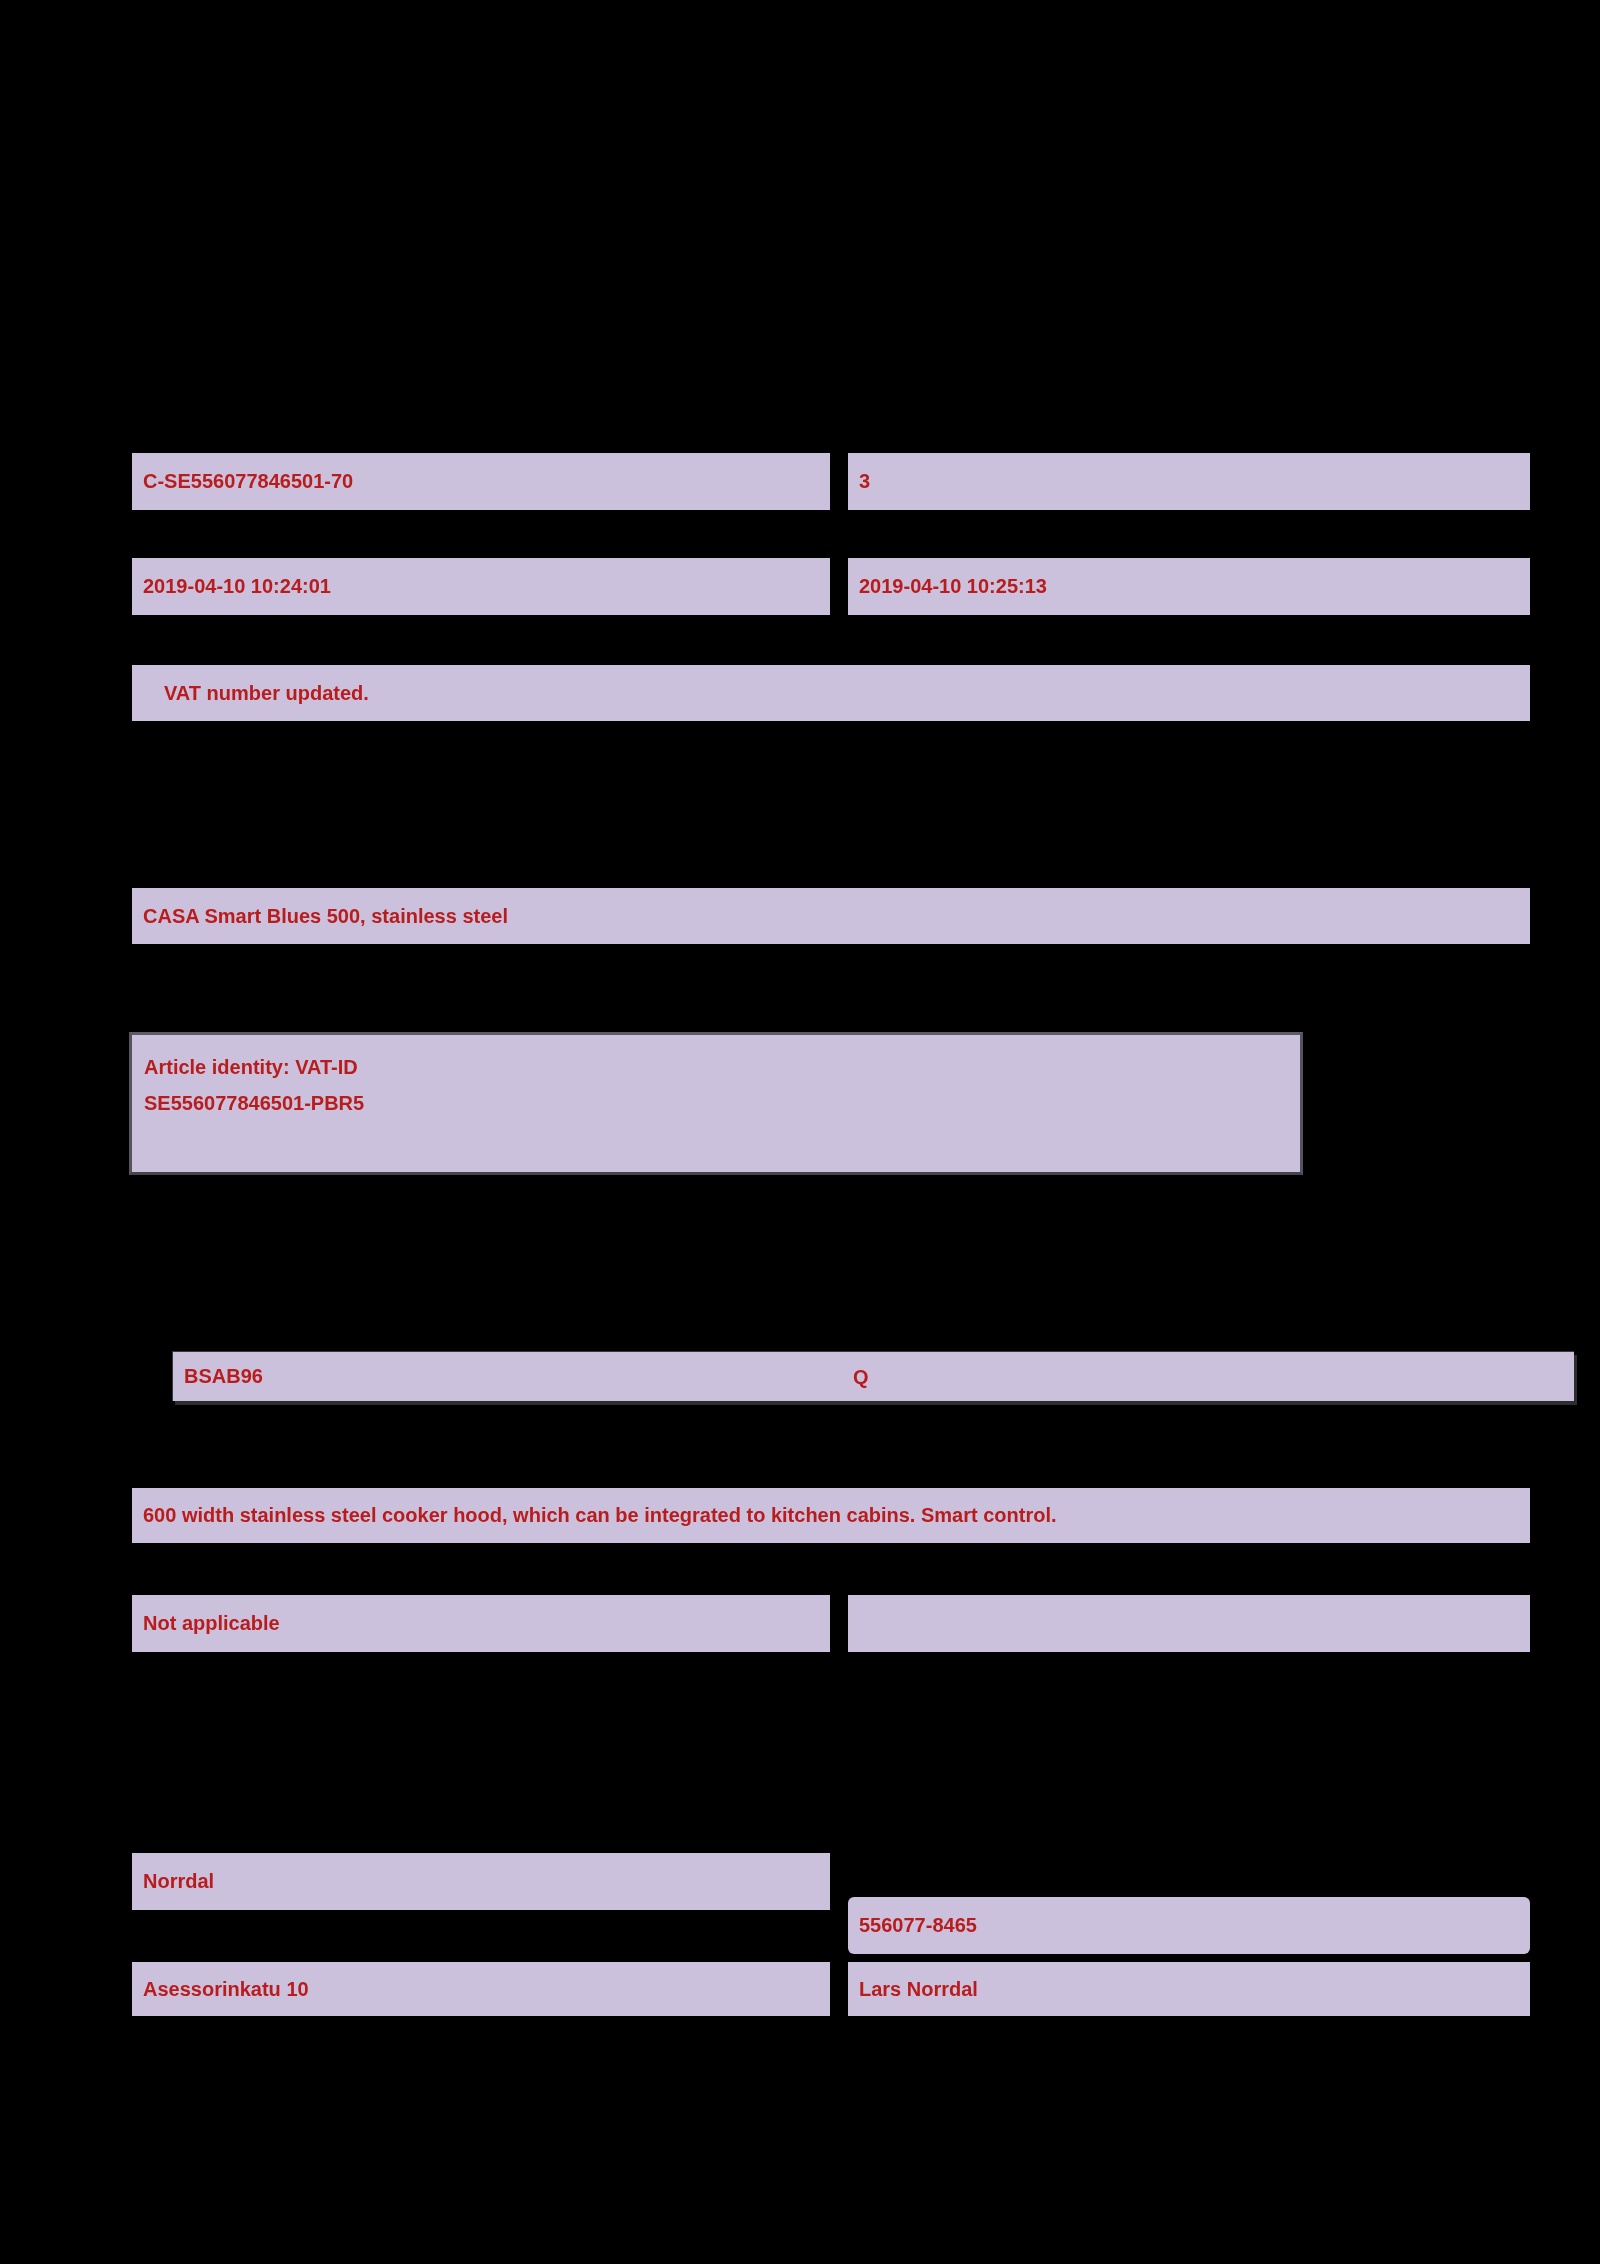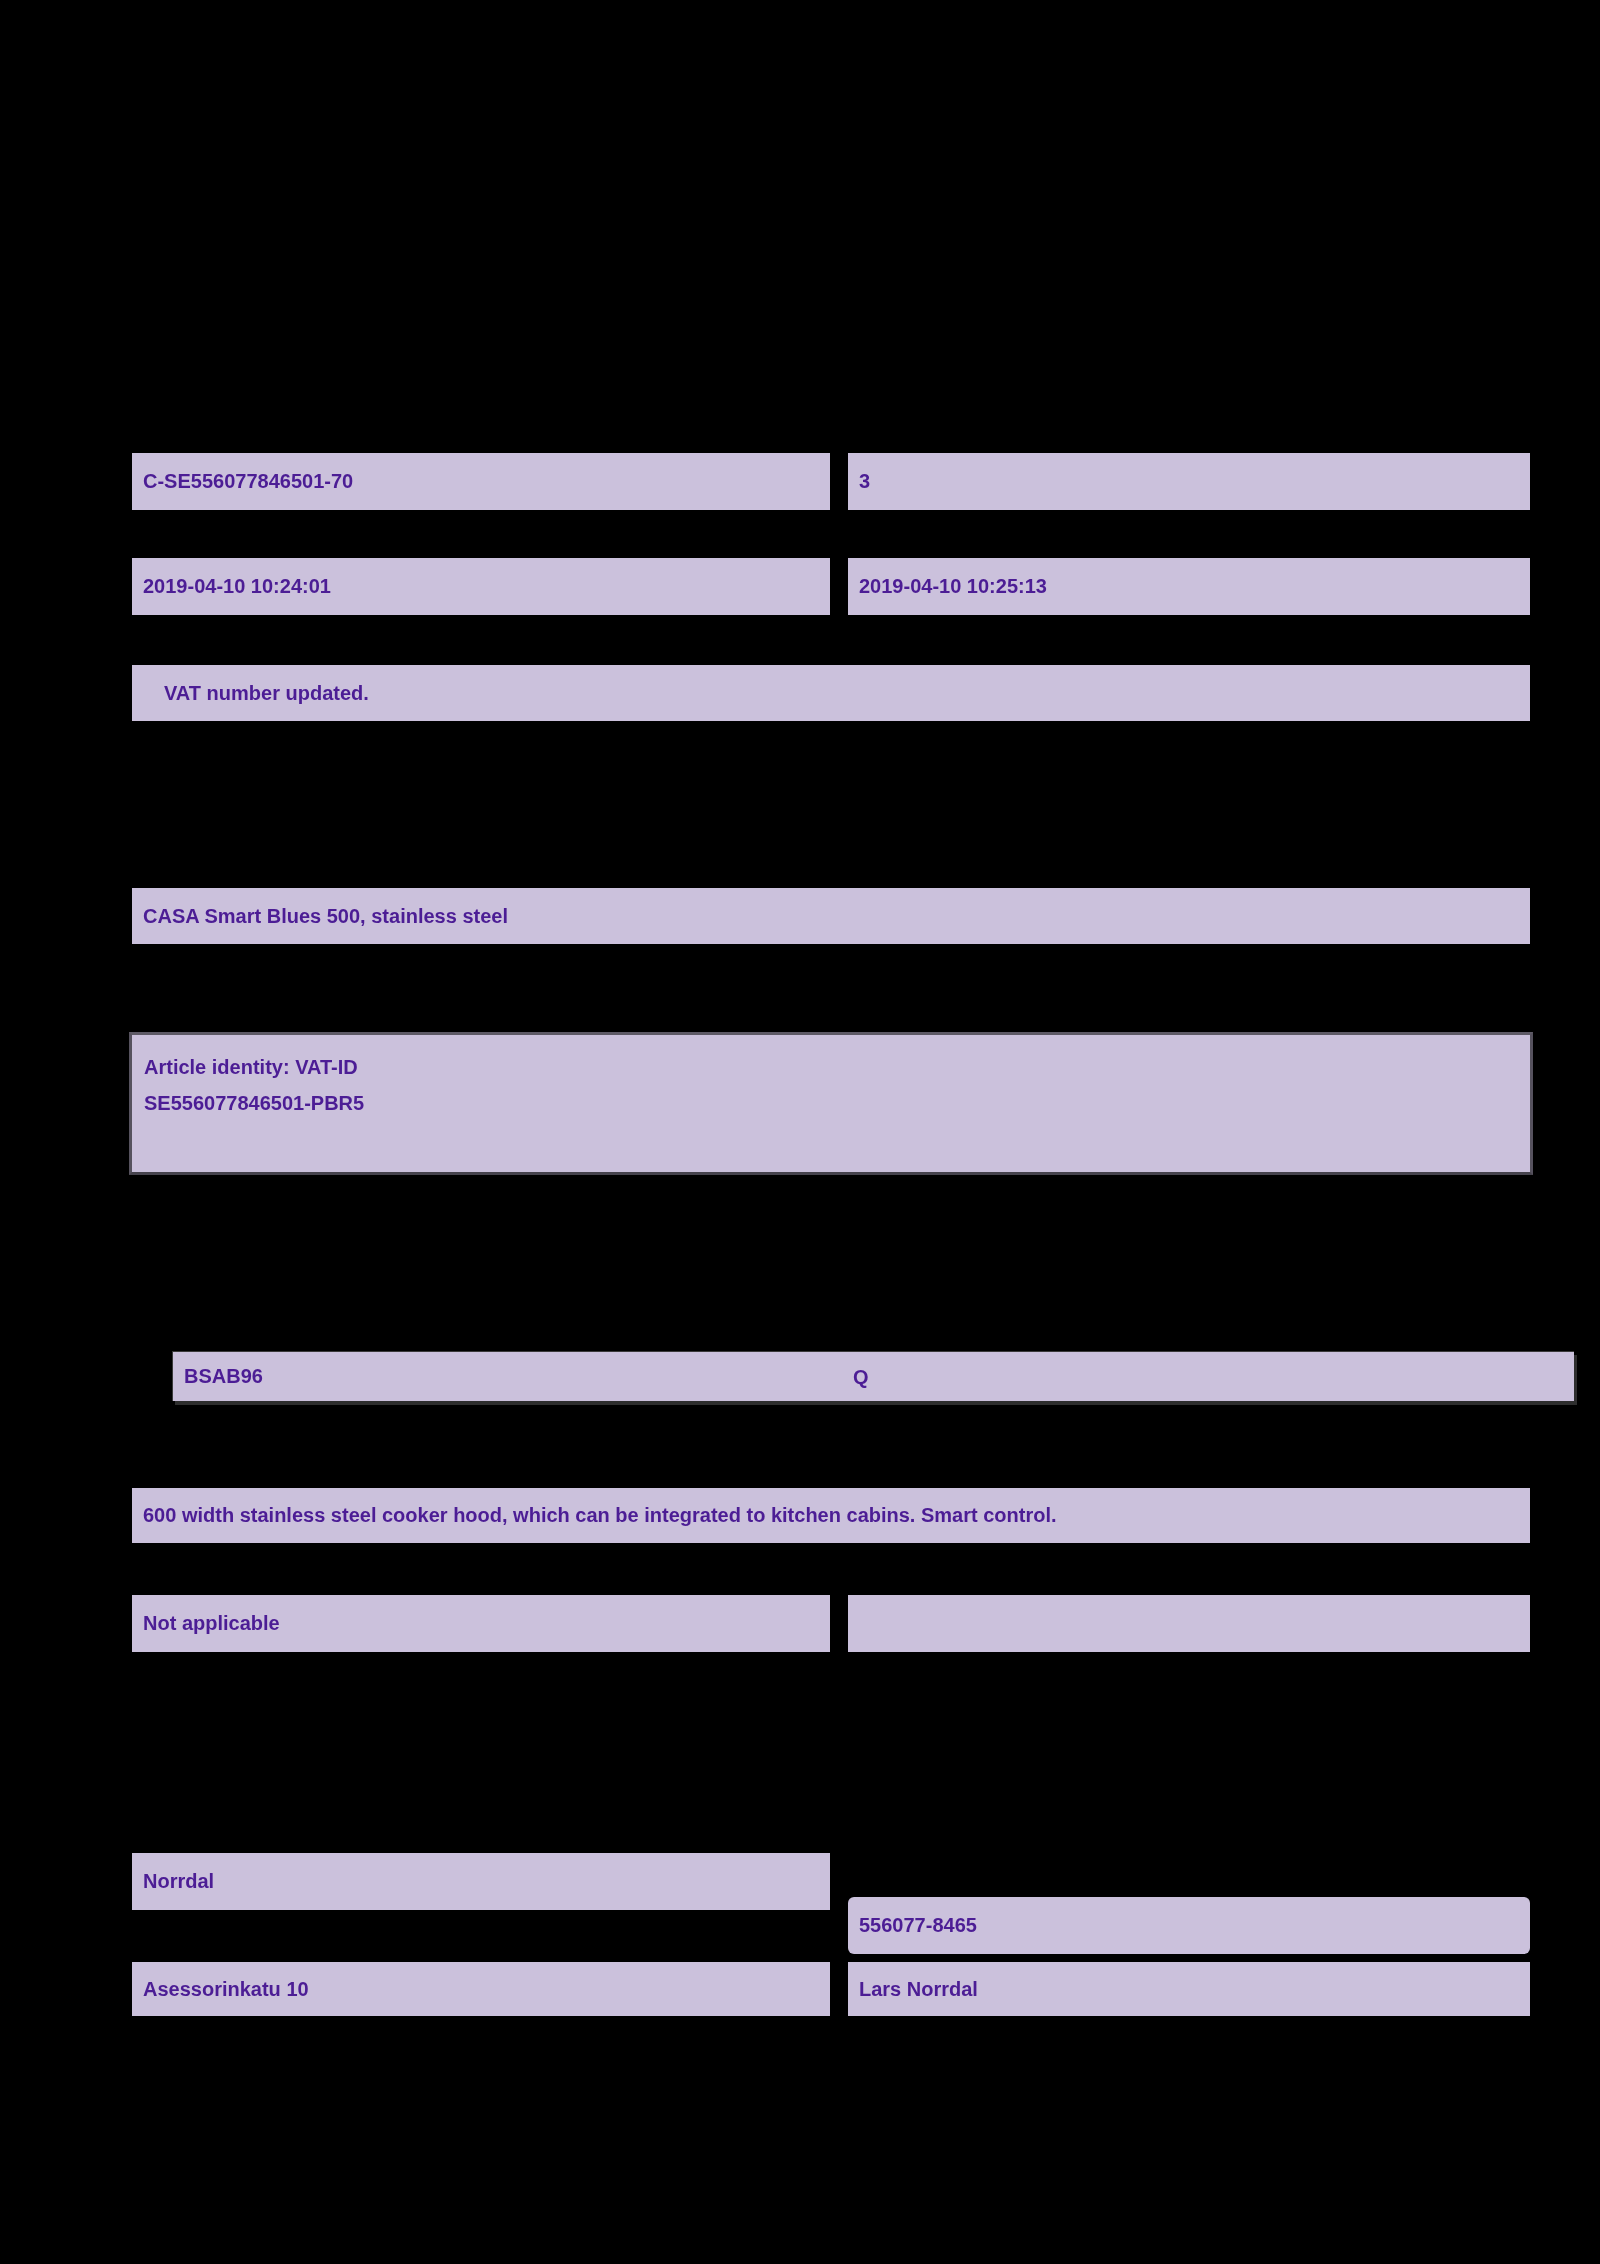--- a/index.html
+++ b/index.html
@@ -11,40 +11,40 @@
     position: relative;
     width: 1600px;
     height: 2264px;
     background: #000000;
     overflow: hidden;
     font-family: "Liberation Sans", sans-serif;
   }
   .field {
     position: absolute;
     background: #cbc1dc;
-    color: #4c1d95;
+    color: #b91c1c;
     font-size: 20px;
     font-weight: bold;
     display: flex;
     align-items: center;
     padding: 0 11px;
     box-sizing: border-box;
     white-space: nowrap;
     overflow: hidden;
   }
   
   .col-left  { left: 132px; width: 698px; height: 57px; }
   .col-right { left: 848px; width: 682px; height: 57px; }
   .full      { left: 132px; width: 1398px; height: 56px; }
 
   
   .textarea-field {
     display: block;
     left: 129px;
-    width: 1404px;
+    width: 1174px;
     height: 143px;
     padding: 14px 12px;
     border: 3px solid #56525e;
     border-top-color: #5e5a66;
     border-bottom-color: #46434d;
     line-height: 36px;
   }
   .textarea-field .line { white-space: nowrap; }
 
   

